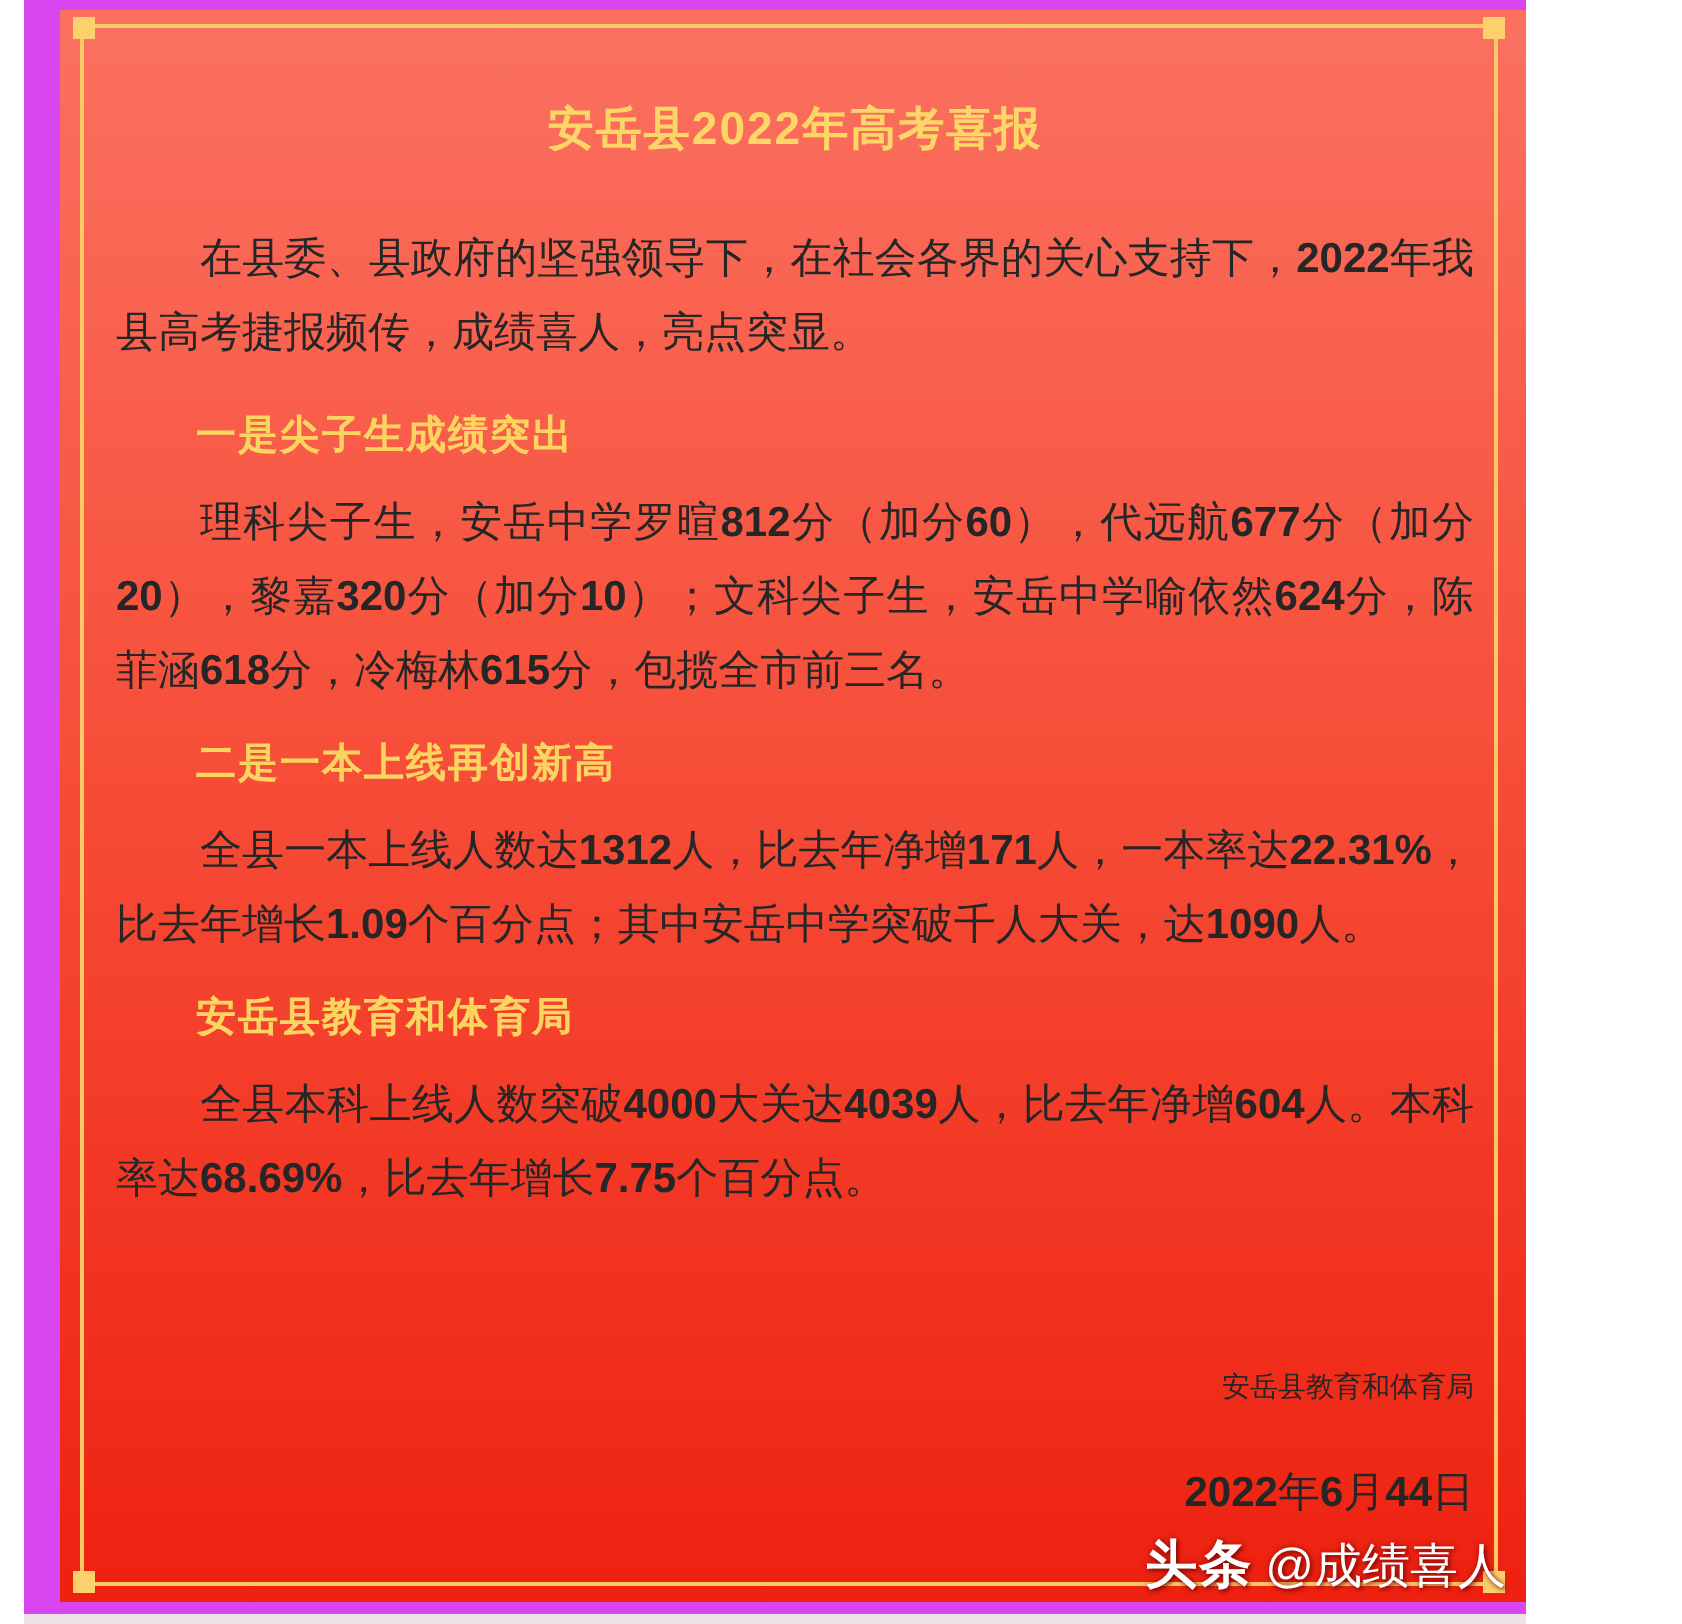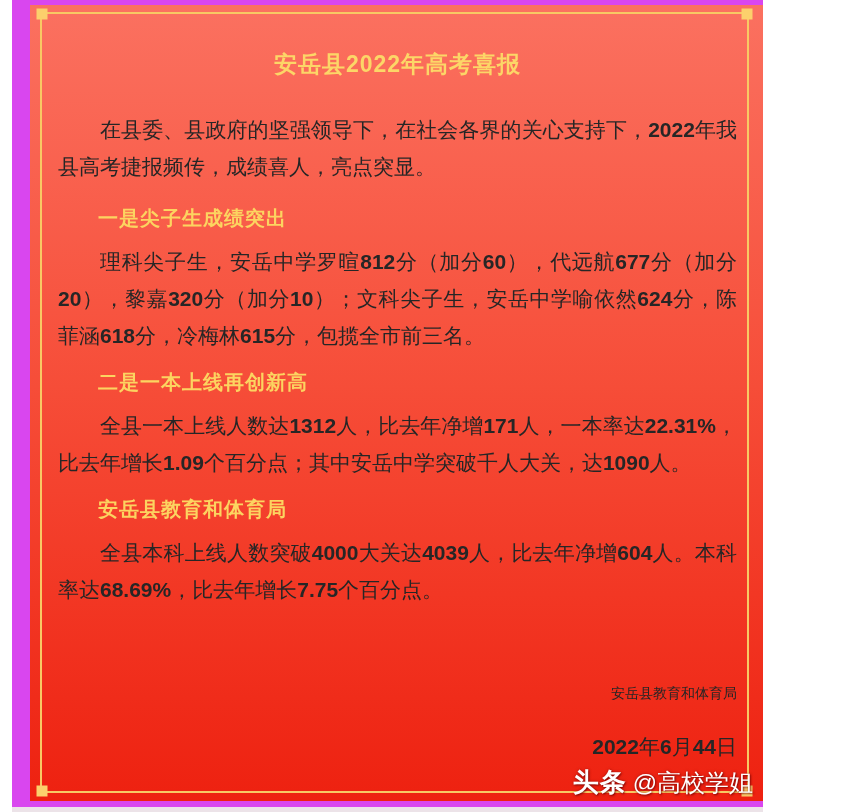--- a/index.html
+++ b/index.html
@@ -143,18 +143,18 @@
       <div class="para sec-body last">全县本科上线人数突破<b>4000</b>大关达<b>4039</b>人，比去年净增<b>604</b>人。本科率达<b>68.69%</b>，比去年增长<b>7.75</b>个百分点。</div>
 
       <div class="signature">安岳县教育和体育局</div>
 
       <div class="date-line"><b>2022</b>年<b>6</b>月<b>44</b>日</div>
 
     </div>
   </div>
 
   <div class="watermark">
-    <span class="brand">头条</span><span class="handle">@高校学姐</span>
+    <span class="brand">头条</span><span class="handle">@成绩喜人</span>
   </div>
 
   <div class="bottom-strip"></div>
 
 </div>
 
 </body></html>

